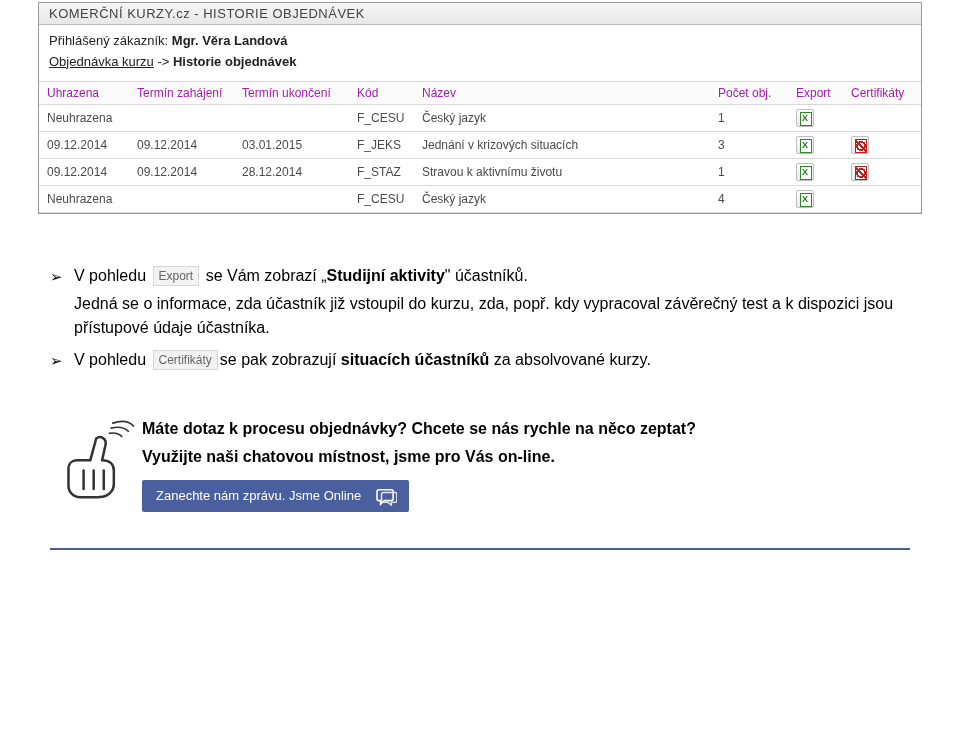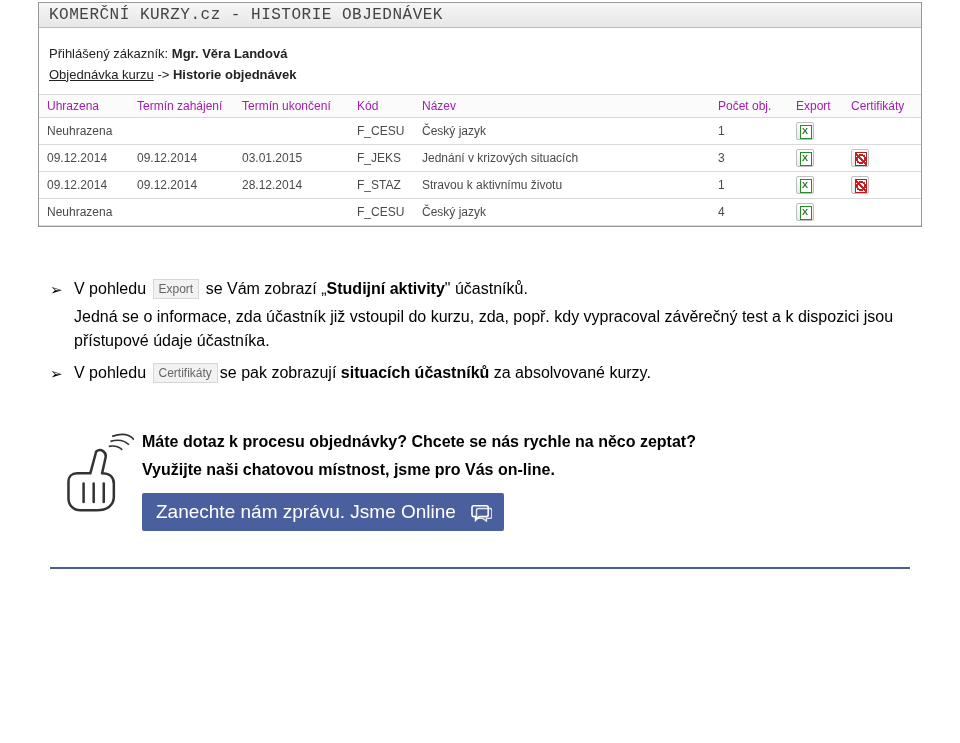--- a/index.html
+++ b/index.html
@@ -13,27 +13,27 @@
     width: 960px;
   }
   .app-window {
     border: 1px solid #999;
     margin: 2px 38px 0 38px;
   }
   .title-bar {
     background: linear-gradient(to bottom, #f6f6f6, #e7e7e7);
     border-bottom: 1px solid #bbb;
     padding: 3px 10px;
-    font-family: Liberation Mono, monospace;
-    font-size: 16px;
+    font-family: Liberation Sans, sans-serif;
+    font-size: 13px;
     color: #444;
     letter-spacing: 0.5px;
   }
   .meta-block {
-    padding: 16px 10px 8px 10px;
+    padding: 6px 10px 8px 10px;
     font-size: 13px;
     color: #222;
     line-height: 1.6;
   }
   .meta-line1 { }
   .meta-line2 { }
   .underline { text-decoration: underline; text-align: right; }
   .bold { font-weight: bold; }
 
   table.orders {
@@ -167,21 +167,21 @@
     font-size: 16px;
     color: #000;
   }
   .contact-text p { margin: 0 0 10px 0; }
   .chat-btn {
     display: inline-flex;
     align-items: center;
     background: #4a5f9e;
     color: #fff;
     font-family: Verdana, sans-serif;
-    font-size: 19px;
+    font-size: 13px;
     padding: 8px 14px;
     border-radius: 2px;
     cursor: pointer;
     gap: 14px;
     margin-top: 4px;
   }
   .chat-bubble-icon {
     width: 20px; height: 16px;
     position: relative;
   }

